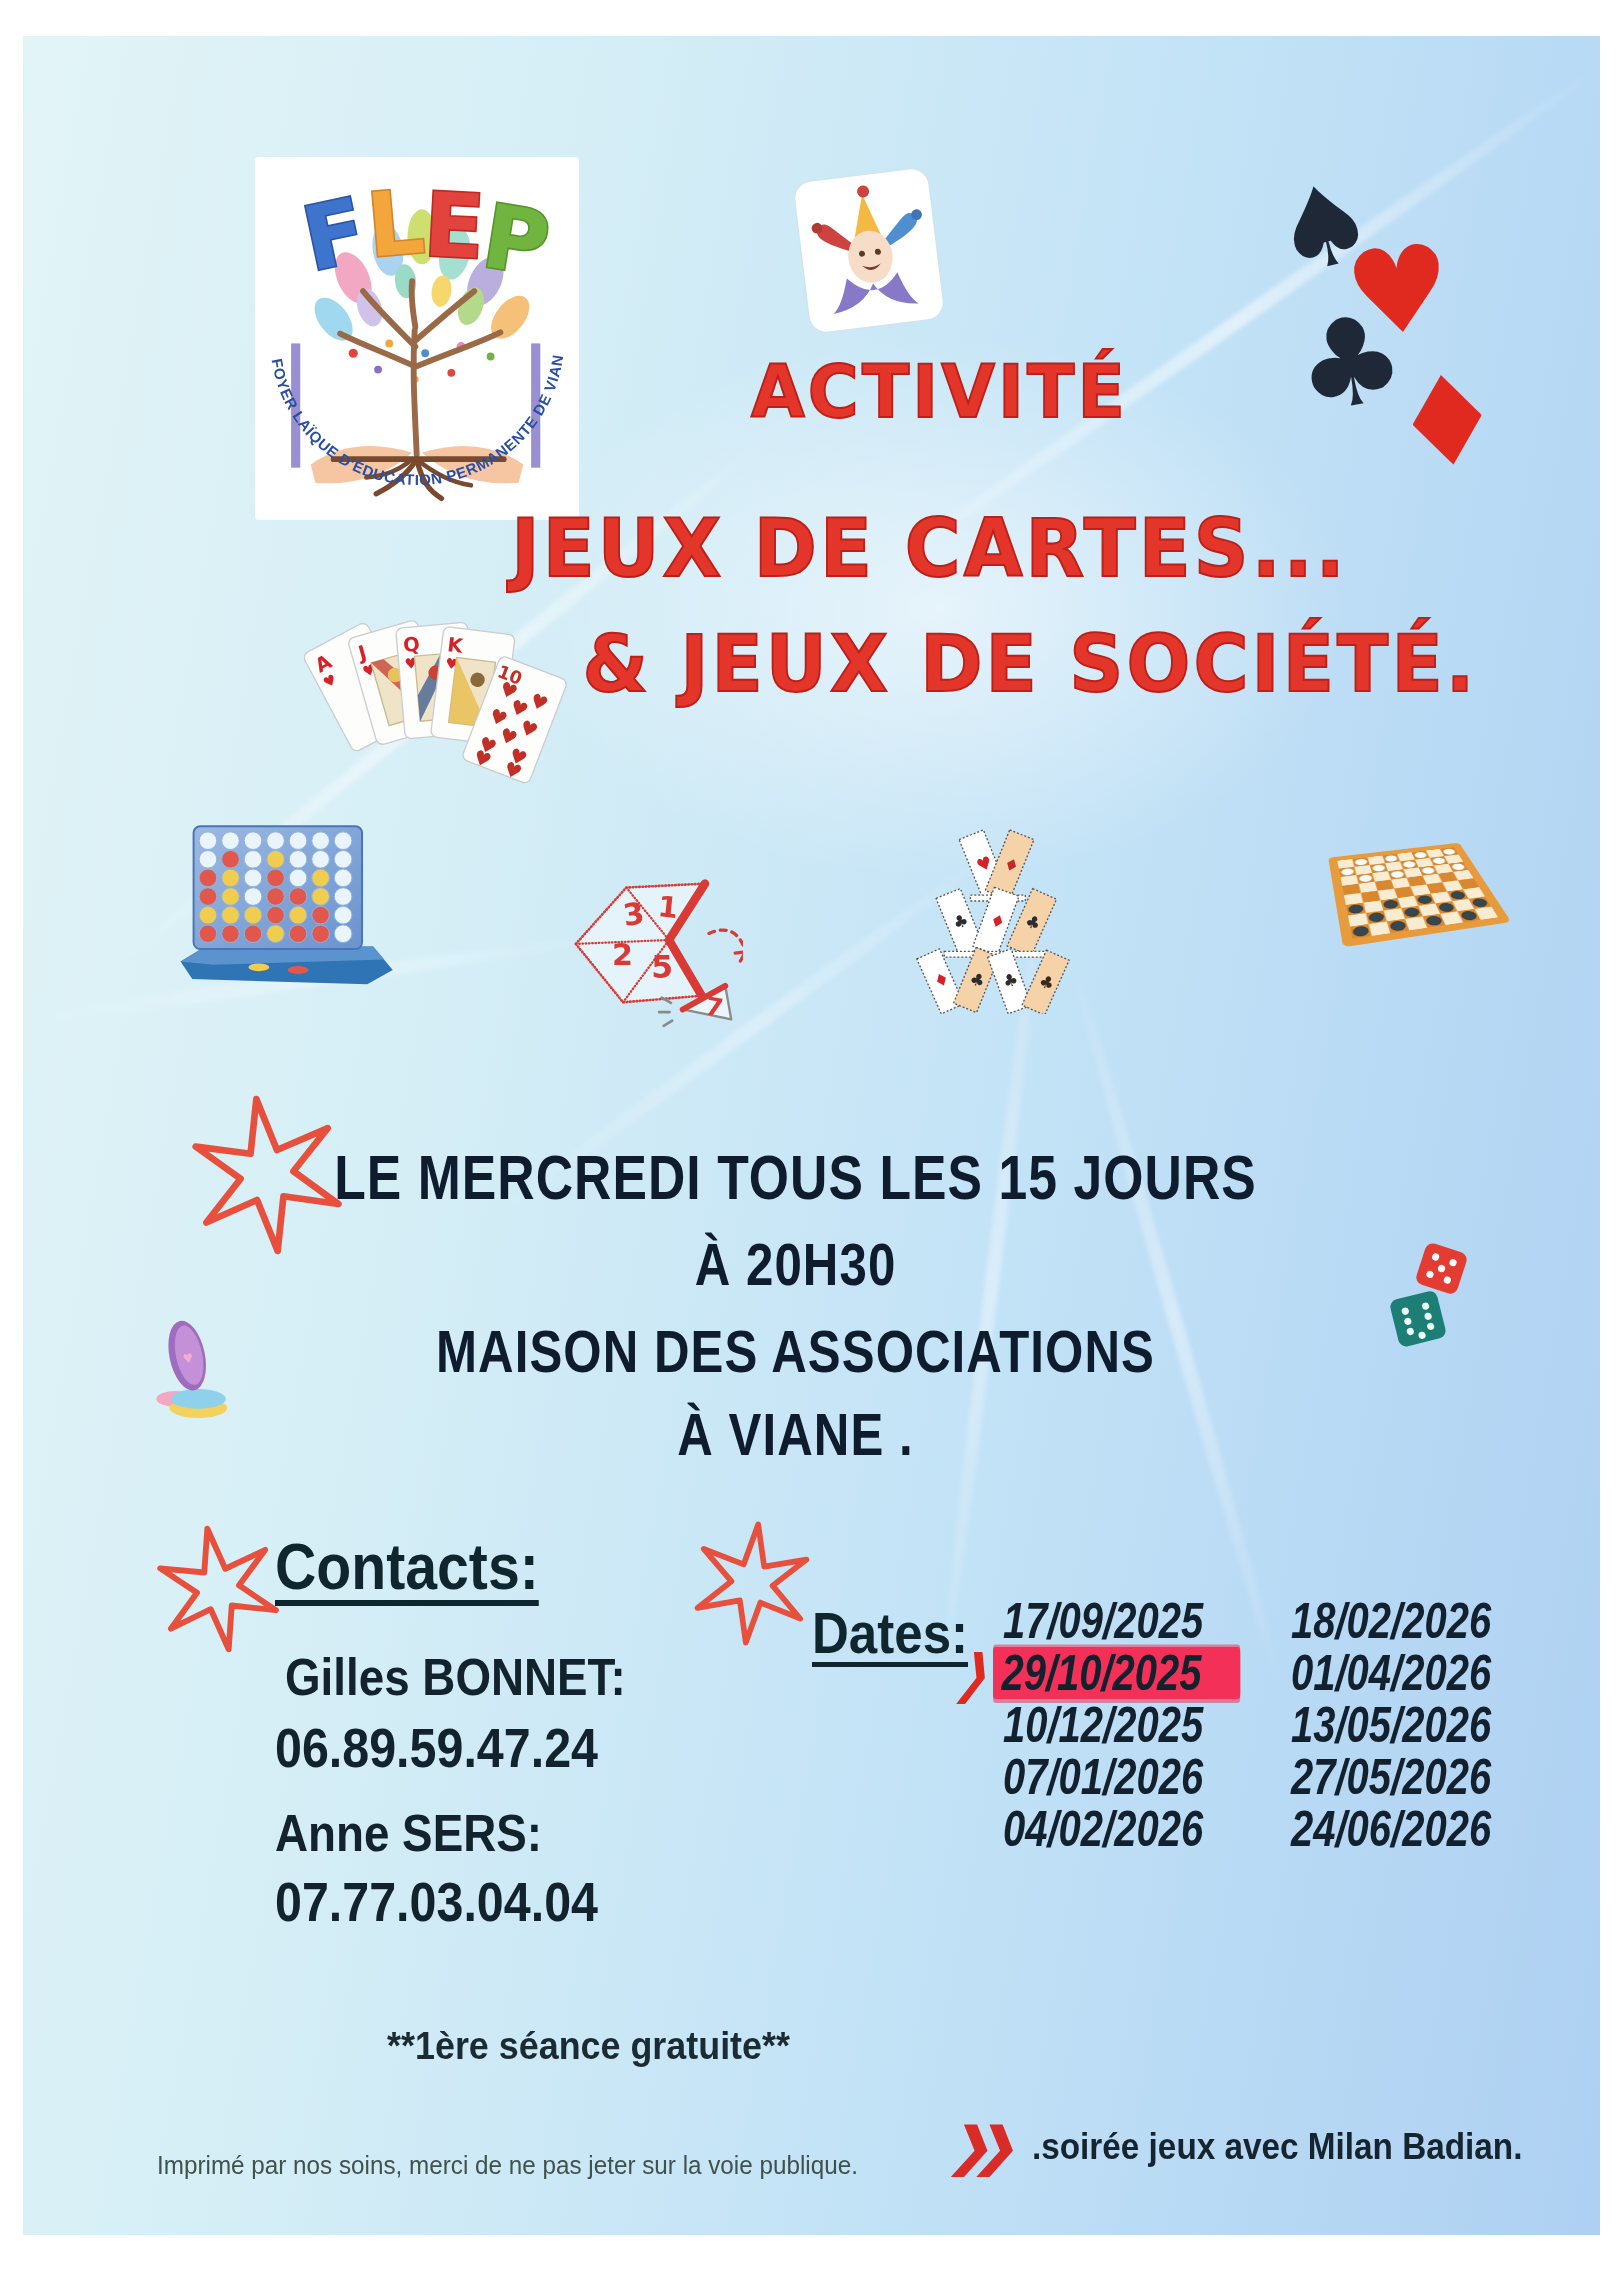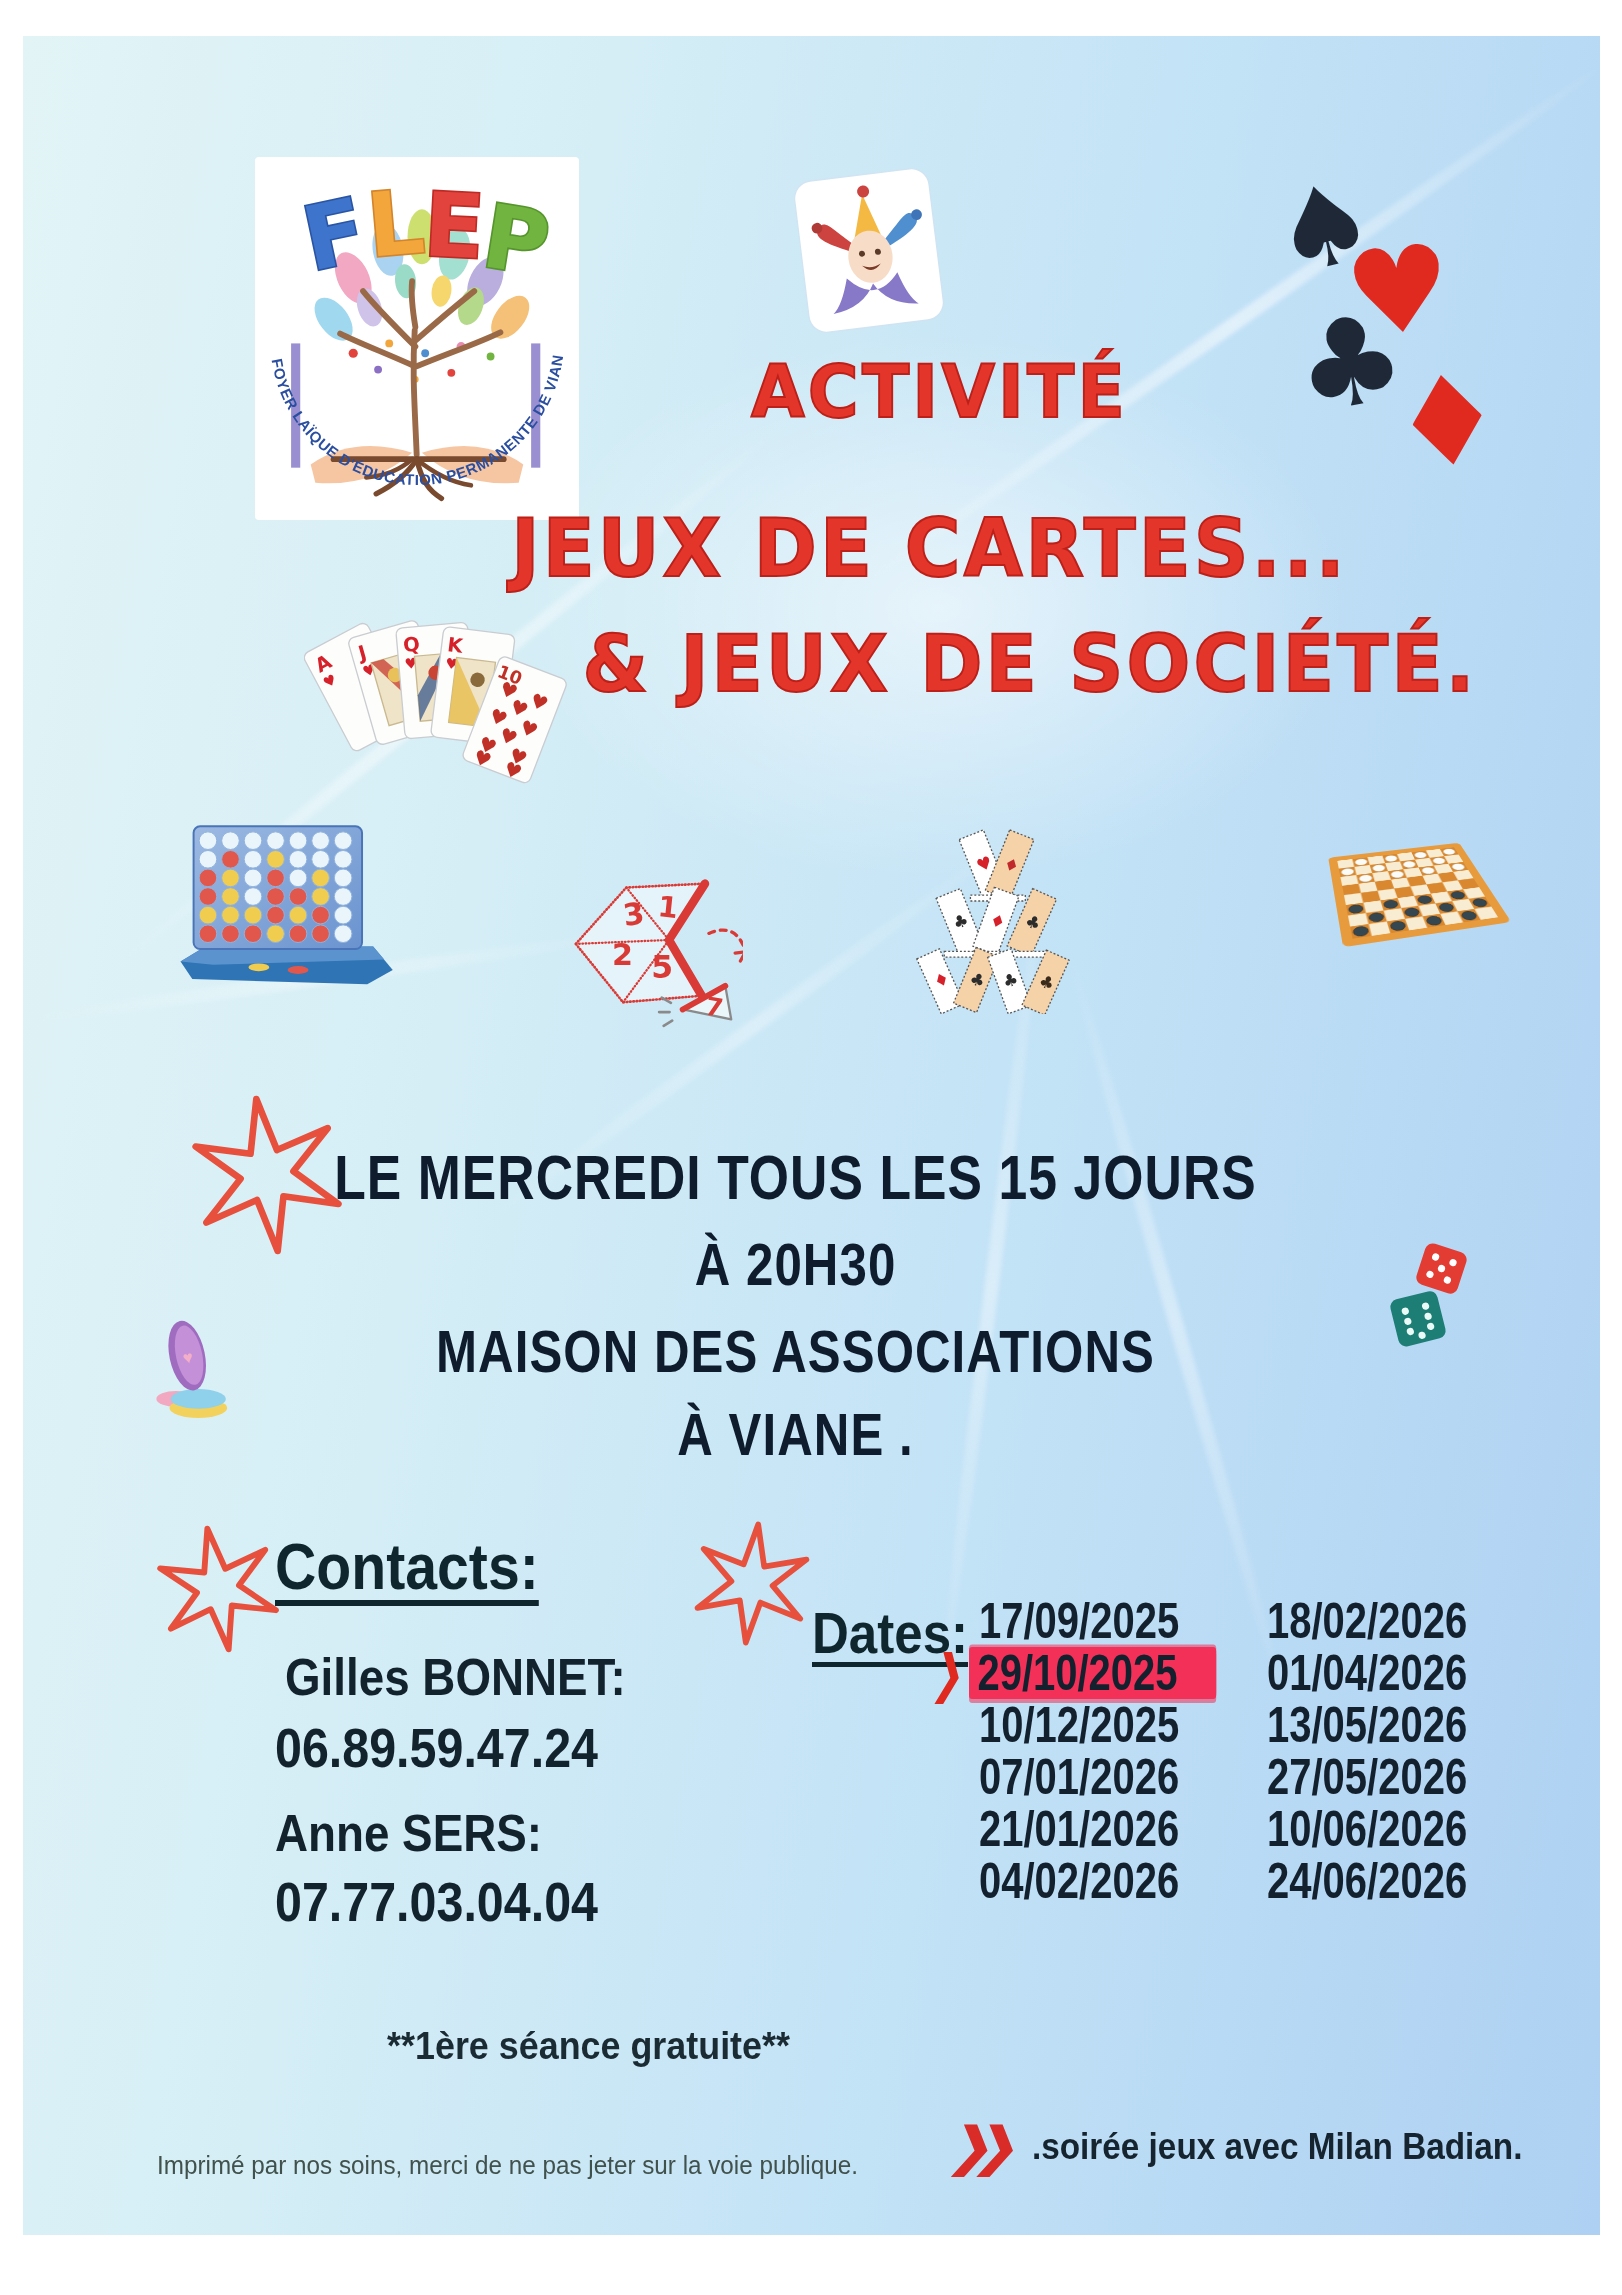--- a/index.html
+++ b/index.html
@@ -46,21 +46,21 @@
       text-decoration:underline;text-decoration-thickness:5.9px;text-underline-offset:10.5px;}
   #contact-n1{left:262px;top:1611px;font-size:52px;}
   #contact-p1{left:252px;top:1680px;font-size:55px;}
   #contact-n2{left:252px;top:1767px;font-size:52px;}
   #contact-p2{left:252px;top:1834px;font-size:55px;}
 
   
   #dates-h{left:789px;top:1563px;font-size:58px;color:#10262e;position:absolute;font-weight:900;
       transform:scaleX(.88);transform-origin:left;white-space:nowrap;
       text-decoration:underline;text-decoration-thickness:5.2px;text-underline-offset:9.2px;}
-  #dates-grid{position:absolute;left:956px;top:1559px;}
+  #dates-grid{position:absolute;left:980px;top:1559px;font-style:italic;}
   .date-row{display:flex;height:52px;}
   .date-cell{display:inline-block;font-size:50px;font-weight:900;color:#13202e;line-height:52px;
       transform:scaleX(.8);transform-origin:left;white-space:nowrap;}
   .c1{width:288px;}
   .date-cell.hl{background:#f23058;border-radius:3.9px;padding:0 10.5px;margin:0 -10.5px;position:relative;
       box-shadow:0 3.9px 0 rgba(242,48,88,.55),0 -2.6px 0 rgba(242,48,88,.55);}
   .date-cell.hl::before{content:"\276F";position:absolute;left:-42px;top:1.3px;color:#e02a20;
       font-size:42px;font-weight:900;transform:skewX(-12deg) scaleY(1.2);}
 
   
@@ -513,24 +513,20 @@
         </div>
     <div class="date-row">
           <span class="date-cell c1">10/12/2025</span>
           <span class="date-cell">13/05/2026</span>
         </div>
     <div class="date-row">
           <span class="date-cell c1">07/01/2026</span>
           <span class="date-cell">27/05/2026</span>
         </div>
     <div class="date-row">
-          <span class="date-cell c1">21/01/2026</span>
-          <span class="date-cell">10/06/2026</span>
-        </div>
-    <div class="date-row">
           <span class="date-cell c1">04/02/2026</span>
           <span class="date-cell">24/06/2026</span>
         </div>
   </div>
 
   <div id="promo">**1ère séance gratuite**</div>
   <div id="footer-left">Imprimé par nos soins, merci de ne pas jeter sur la voie publique.</div>
   <div id="footer-right">
     <span id="footer-chev">❯❯</span>
     <span id="footer-right-text">.soirée jeux avec Milan Badian.</span>

